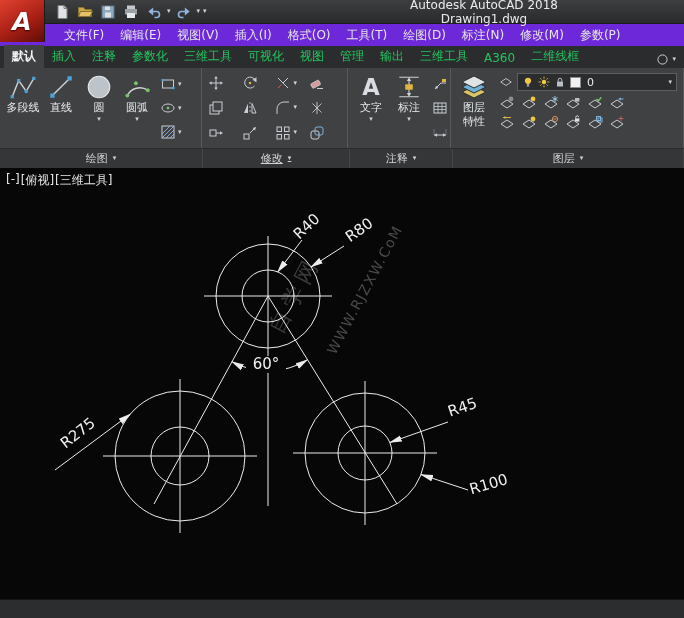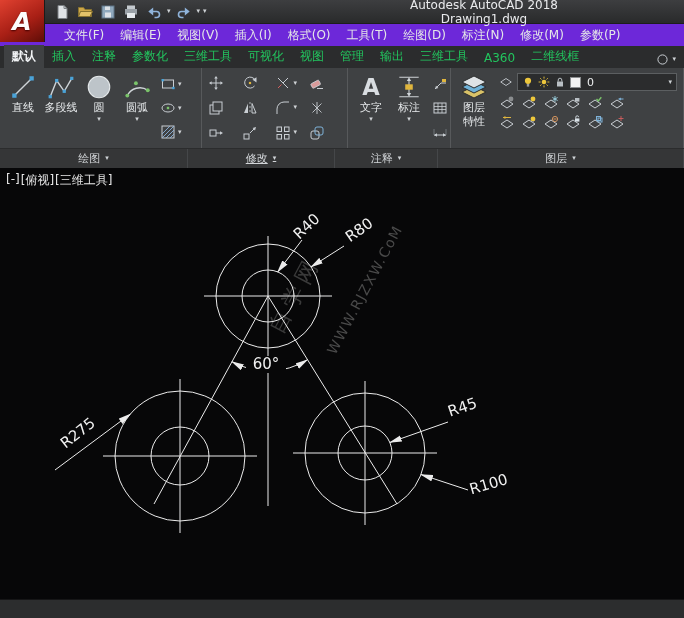--- a/index.html
+++ b/index.html
@@ -53,21 +53,21 @@
   .layer-combo{display:flex;align-items:center;gap:4px;background:#2b2c2d;border:1px solid #5c5f61;
                height:18px;padding:0 4px;width:160px;box-sizing:border-box;}
   .layer-combo .val{color:#eceeef;font-size:11px;margin-left:2px;flex:1;}
   .swatch{width:9px;height:9px;background:#f2f2f2;border:1px solid #8a8d8f;display:inline-block;}
   .layer-icons-row{display:flex;gap:6px;align-items:center;}
 
   
   .ribbon-footer{height:19px;background:#353637;border-top:1px solid #2b2c2d;display:flex;flex:0 0 auto;}
   .fcell{box-sizing:border-box;border-right:1px solid #454749;display:flex;align-items:center;justify-content:center;
          gap:5px;font-size:11px;color:#d3d6d9;cursor:default;}
-  .fcell.f-draw{width:188px;font-family:Liberation Serif, serif;}.fcell.f-modify{width:147px;text-decoration:underline;}.fcell.f-annotate{width:103px;}.fcell.f-layers{flex:1;}
+  .fcell.f-draw{width:203px;font-family:Liberation Serif, serif;}.fcell.f-modify{width:147px;text-decoration:underline;}.fcell.f-annotate{width:103px;}.fcell.f-layers{flex:1;}
 
   
   .canvas{position:relative;flex:1;background:#070708;overflow:hidden;}
   .vp-label{position:absolute;top:4px;left:6px;z-index:5;font-size:12px;color:#e6e6e6;display:flex;cursor:default;}
   .vp-label span{margin-right:1px;}
   .dwg{position:absolute;left:0;top:0;}
   .dimtxt{font-size:15px;fill:#f1f1f1;}
 
   
   .bottombar{height:18px;background:#2c2d2e;border-top:1px solid #161617;flex:0 0 auto;}
@@ -165,35 +165,35 @@
         </svg>
       <span class="caret">▾</span>
     </span>
   </div>
 
   <div class="ribbon-body">
 
     <div class="panel draw">
       <div class="big-btn">
         <svg class="micon" width="28" height="28" viewBox="0 0 26 26">
-            <line x1="5" y1="21" x2="21" y2="5" stroke="#cfd4d8" stroke-width="1.3"></line>
-            <rect x="3" y="19" width="4" height="4" fill="#4aa3d8"></rect>
-            <rect x="19" y="3" width="4" height="4" fill="#4aa3d8"></rect>
-          </svg>
-        <span class="lbl">直线</span>
-      </div>
-      <div class="big-btn">
-        <svg class="micon" width="28" height="28" viewBox="0 0 26 26">
             <path d="M3 22L9 7l7 10 7-12" fill="none" stroke="#cfd4d8" stroke-width="1.3"></path>
             <rect x="1.5" y="20.5" width="3" height="3" fill="#4aa3d8"></rect>
             <rect x="7.5" y="5.5" width="3" height="3" fill="#4aa3d8"></rect>
             <rect x="14.5" y="15.5" width="3" height="3" fill="#4aa3d8"></rect>
             <rect x="21.5" y="3.5" width="3" height="3" fill="#4aa3d8"></rect>
           </svg>
         <span class="lbl">多段线</span>
+      </div>
+      <div class="big-btn">
+        <svg class="micon" width="28" height="28" viewBox="0 0 26 26">
+            <line x1="5" y1="21" x2="21" y2="5" stroke="#cfd4d8" stroke-width="1.3"></line>
+            <rect x="3" y="19" width="4" height="4" fill="#4aa3d8"></rect>
+            <rect x="19" y="3" width="4" height="4" fill="#4aa3d8"></rect>
+          </svg>
+        <span class="lbl">直线</span>
       </div>
       <div class="big-btn">
         <svg class="micon" width="28" height="28" viewBox="0 0 26 26">
             <circle cx="13" cy="13" r="10" fill="#bdc4c9" stroke="#e4e8ea" stroke-width="1"></circle>
           </svg>
         <span class="lbl">圆</span>
         <span class="caret">▾</span>
       </div>
       <div class="big-btn">
         <svg class="micon" width="28" height="28" viewBox="0 0 26 26">

